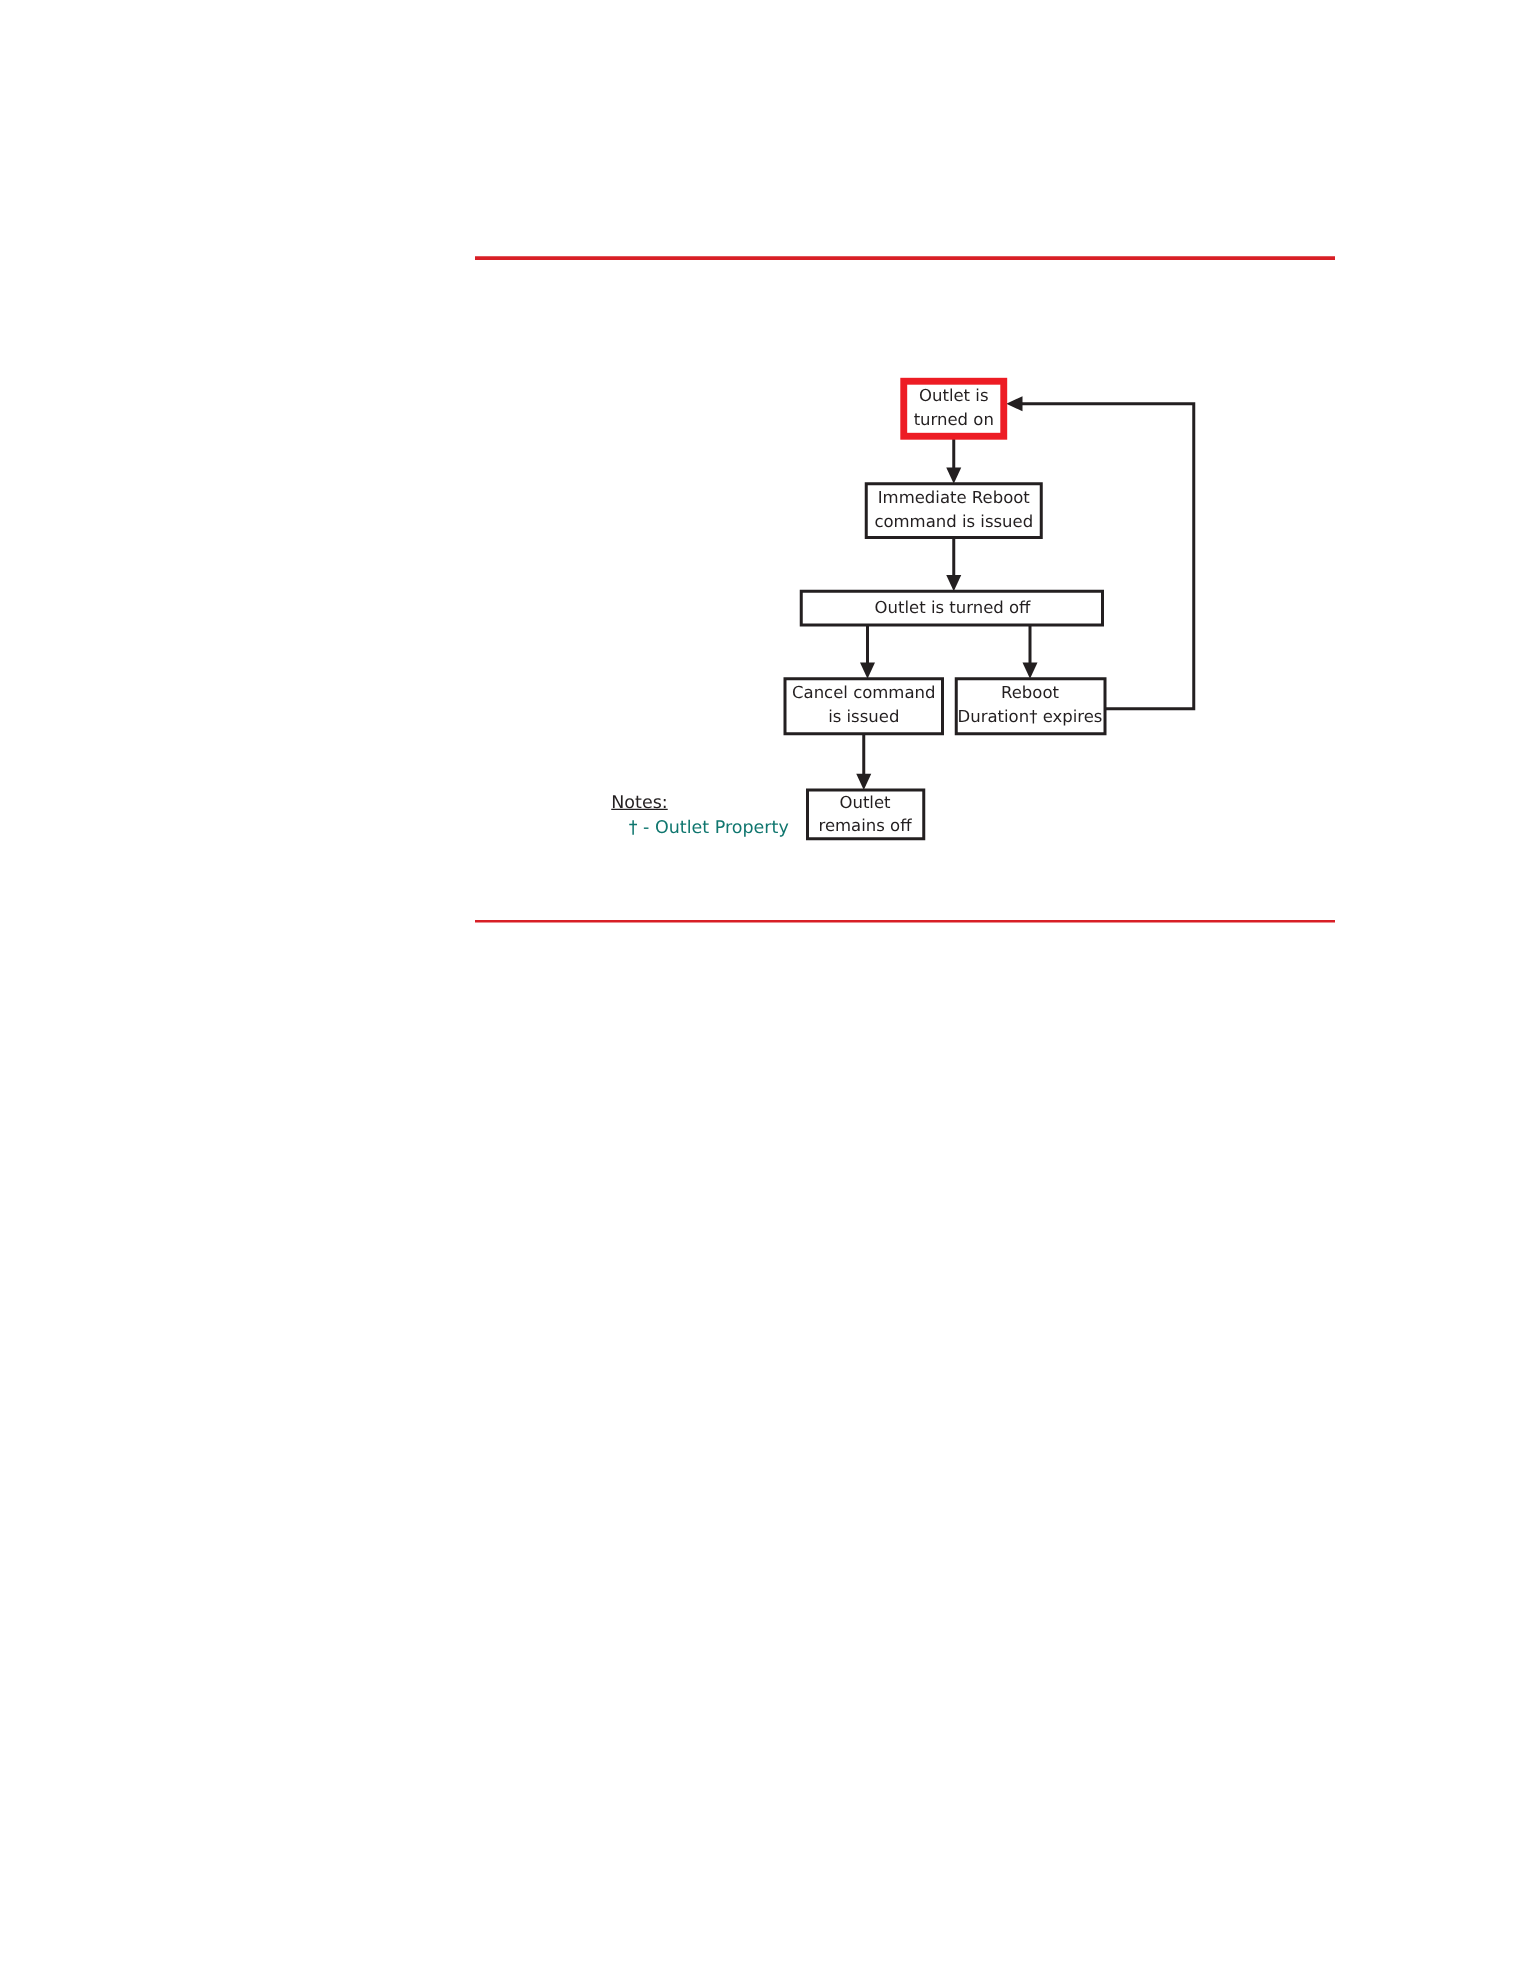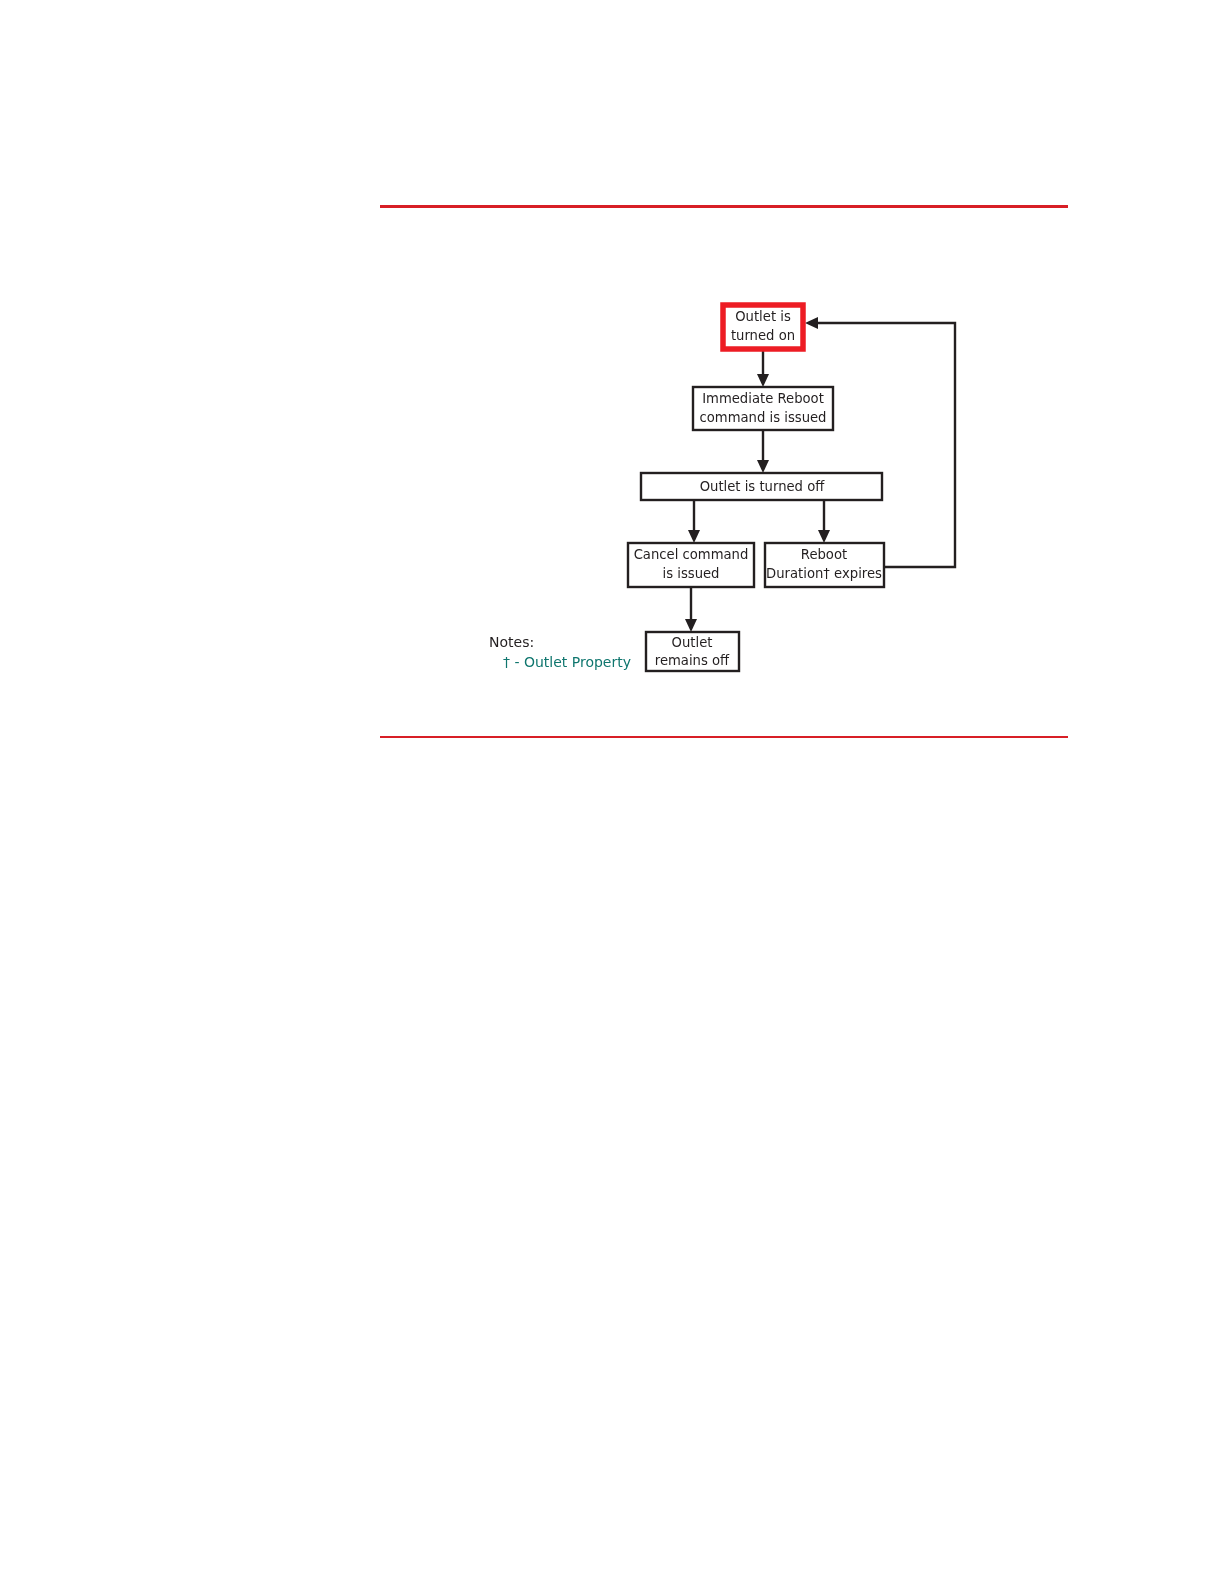--- a/index.html
+++ b/index.html
@@ -85,20 +85,21 @@
     top: 632px;
     width: 200px;
     pointer-events: auto;
   }
   .notes-title {
     font-family: "DejaVu Sans", sans-serif;
     font-size: 14px;
     color: #231f20;
     line-height: 20px;
     white-space: nowrap;
+    text-decoration: underline;
   }
   .notes-item {
     font-family: "DejaVu Sans", sans-serif;
     font-size: 14px;
     color: #0f766e;
     line-height: 20px;
     padding-left: 14px;
     white-space: nowrap;
   }
 </style>

